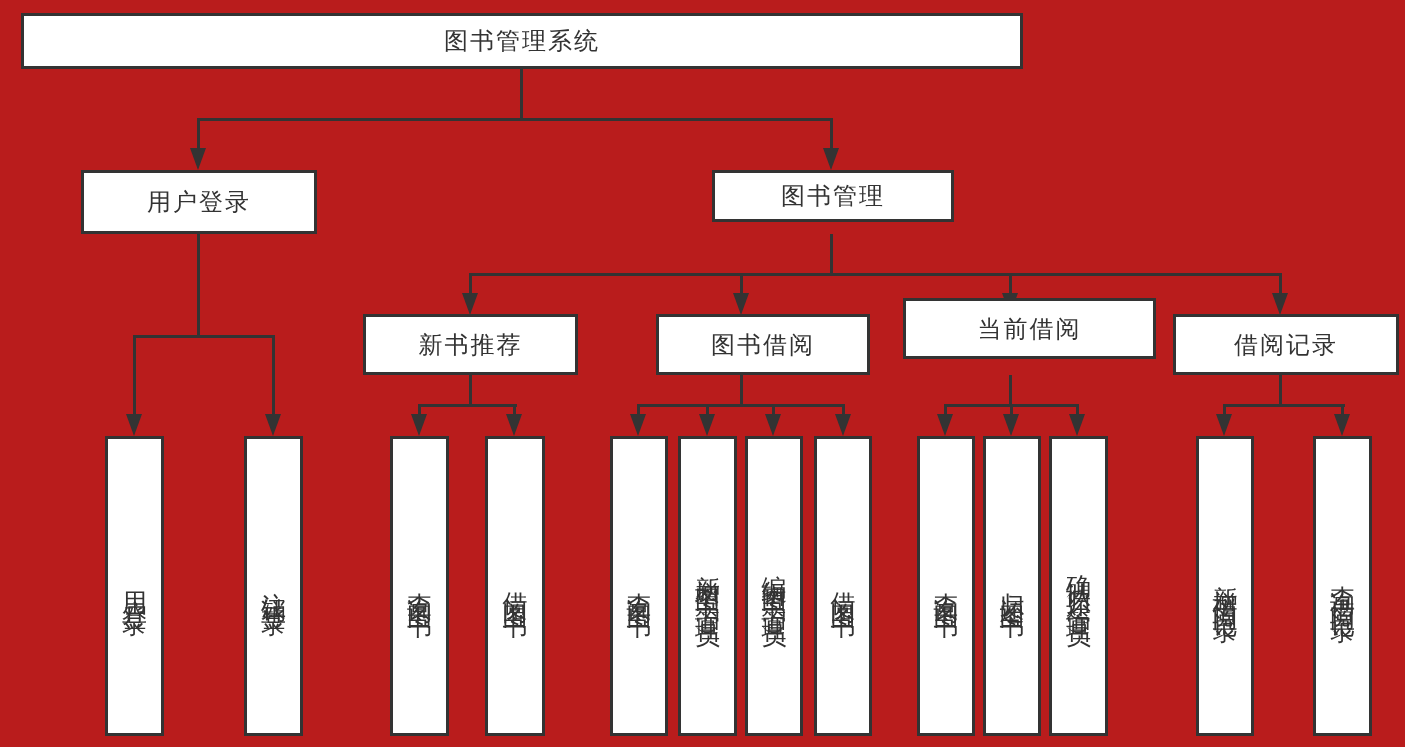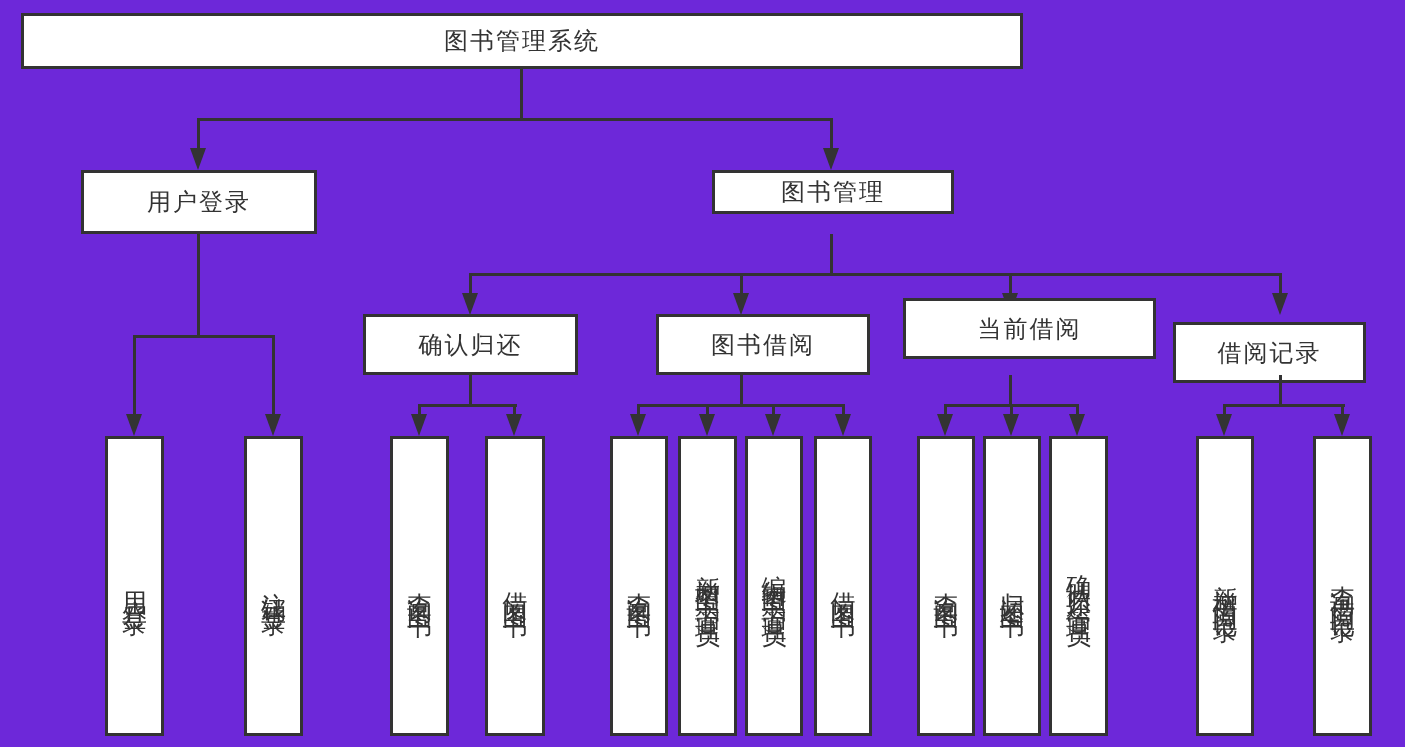--- a/index.html
+++ b/index.html
@@ -1,18 +1,18 @@
 <!DOCTYPE html>
 <html style="--line: #333333; --text: #333333; --wm: #b4b4b4;"><head>
 <meta charset="utf-8">
 <style>
   * { margin:0; padding:0; box-sizing:border-box; }
   html,body { background:#ffffff; }
   body { font-family:"Liberation Sans","DejaVu Sans",sans-serif; }
-  #canvas { position:relative; width:1405px; height:747px; background:#6d28d9; overflow:hidden; }
+  #canvas { position:relative; width:1405px; height:747px; background:#b91c1c; overflow:hidden; }
 
   .box {
     position:absolute;
     border:3px solid var(--line,#333333);
     background:#ffffff;
     display:flex; align-items:center; justify-content:center;
     color:var(--text,#333333);
   }
   .box.h { font-size:24px; letter-spacing:2px; }
   .box.v {
@@ -47,37 +47,37 @@
   <div class="box h" style="left:21px; top:13px; width:1002px; height:56px">图书管理系统</div>
 
   <div class="vline" style="left:520px; top:69px;  height:52px"></div>
   <div class="hline" style="left:197px; top:118px; width:636px"></div>
   <div class="vline" style="left:197px; top:118px; height:34px"></div>
   <div class="arrow" style="left:190px; top:148px"></div>
   <div class="vline" style="left:830px; top:118px; height:34px"></div>
   <div class="arrow" style="left:823px; top:148px"></div>
 
   <div class="box h" style="left:81px;  top:170px; width:236px; height:64px">用户登录</div>
-  <div class="box h" style="left:712px; top:170px; width:242px; height:44px">图书管理</div>
+  <div class="box h" style="left:712px; top:170px; width:242px; height:52px">图书管理</div>
 
   <div class="vline" style="left:830px;  top:234px; height:42px"></div>
   <div class="hline" style="left:469px;  top:273px; width:813px"></div>
   <div class="vline" style="left:469px;  top:273px; height:24px"></div>
   <div class="arrow" style="left:462px;  top:293px"></div>
   <div class="vline" style="left:740px;  top:273px; height:24px"></div>
   <div class="arrow" style="left:733px;  top:293px"></div>
   <div class="vline" style="left:1009px; top:273px; height:24px"></div>
   <div class="arrow" style="left:1002px; top:293px"></div>
   <div class="vline" style="left:1279px; top:273px; height:24px"></div>
   <div class="arrow" style="left:1272px; top:293px"></div>
 
-  <div class="box h" style="left:363px;  top:314px; width:215px; height:61px">确认归还</div>
+  <div class="box h" style="left:363px;  top:314px; width:215px; height:61px">新书推荐</div>
   <div class="box h" style="left:656px;  top:314px; width:214px; height:61px">图书借阅</div>
   <div class="box h" style="left:903px;  top:298px; width:253px; height:61px">当前借阅</div>
-  <div class="box h" style="left:1173px; top:322px; width:193px; height:61px">借阅记录</div>
+  <div class="box h" style="left:1173px; top:314px; width:226px; height:61px">借阅记录</div>
 
   <div class="vline" style="left:197px; top:234px; height:104px"></div>
   <div class="hline" style="left:133px; top:335px; width:142px"></div>
   <div class="vline" style="left:133px; top:335px; height:81px"></div>
   <div class="arrow" style="left:126px; top:414px"></div>
   <div class="vline" style="left:272px; top:335px; height:81px"></div>
   <div class="arrow" style="left:265px; top:414px"></div>
 
   <div class="vline" style="left:469px; top:375px; height:32px"></div>
   <div class="hline" style="left:418px; top:404px; width:99px"></div>

